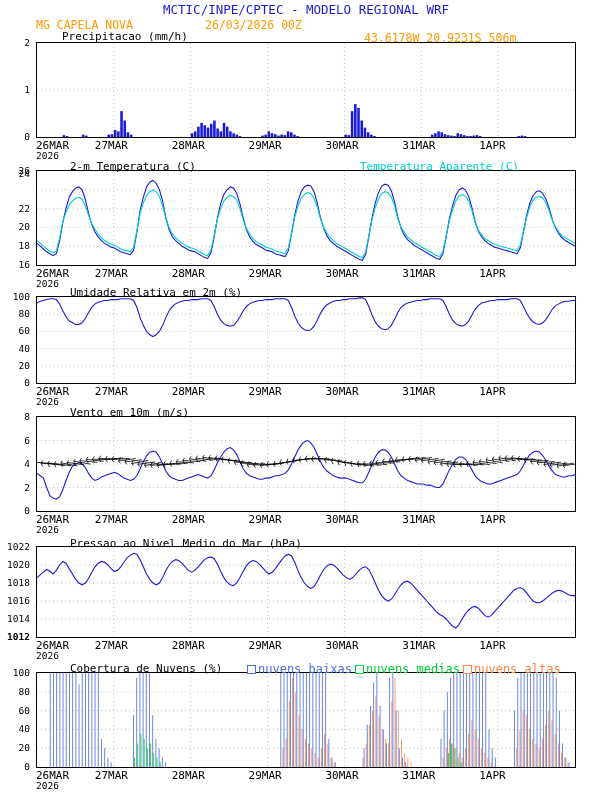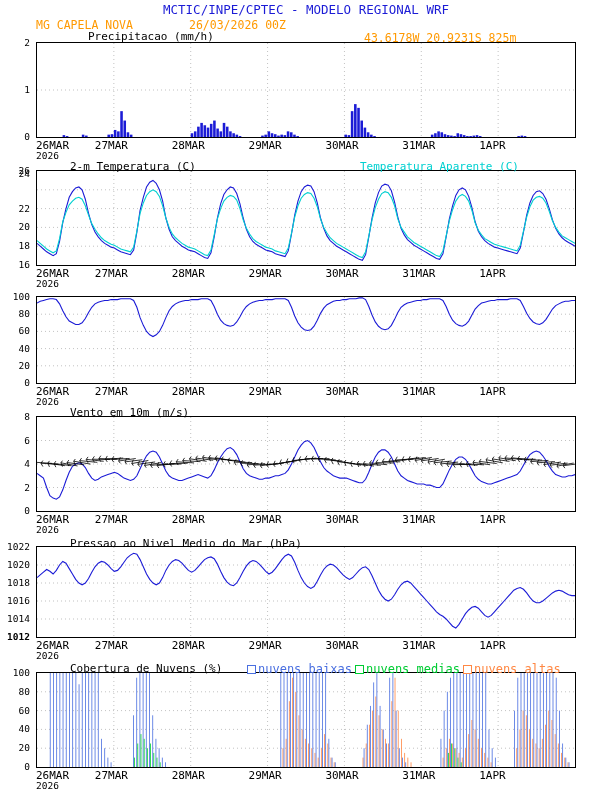--- a/index.html
+++ b/index.html
@@ -1,40 +1,40 @@
 <!DOCTYPE html>
 <html><head>
 <meta charset="utf-8">
 <style>
   html,body{margin:0;padding:0;background:#ffffff;}
   body{width:612px;height:792px;font-family:"DejaVu Sans Mono",monospace;position:relative;overflow:hidden;}
   .root{position:absolute;left:0;top:0;width:612px;height:792px;}
   .hdr{position:absolute;width:100%;text-align:center;color:#1b1bd6;font-size:12.5px;letter-spacing:0px;top:2px;}
   .subl{position:absolute;left:36px;top:18px;color:#ff9900;font-size:11.5px;}
-  .subm{position:absolute;left:189px;top:18px;color:#ff9900;font-size:11.5px;}
+  .subm{position:absolute;left:205px;top:18px;color:#ff9900;font-size:11.5px;}
   .subr{position:absolute;left:364px;top:31px;color:#ff9900;font-size:11.5px;}
   .panel{position:absolute;border:1px solid #000;background:#fff;box-sizing:border-box;}
   .ptitle{position:absolute;font-size:11px;color:#000;white-space:nowrap;}
   .ptitle2{position:absolute;font-size:11px;color:#00d0d0;white-space:nowrap;}
   .ylab{position:absolute;font-size:9.5px;color:#000;text-align:right;width:30px;}
   .xlab{position:absolute;font-size:11px;color:#000;white-space:nowrap;}
   .yearlab{position:absolute;font-size:9.5px;color:#000;}
   .legend{position:absolute;font-size:12px;white-space:nowrap;}
   svg{display:block;position:absolute;left:0;top:0;}
   .lg-box{display:inline-block;width:7px;height:7px;border:1px solid #333;vertical-align:middle;margin-right:2px;}
 </style>
 </head>
 <body>
 
 <div class="root">
 
   <div class="hdr">MCTIC/INPE/CPTEC  -  MODELO REGIONAL WRF</div>
   <div class="subl">MG CAPELA NOVA</div>
   <div class="subm">26/03/2026 00Z</div>
-  <div class="subr">43.6178W 20.9231S 825m</div>
+  <div class="subr">43.6178W 20.9231S 506m</div>
 
   <div class="panel" style="left:36px;top:42px;width:540px;height:96px;">
     <svg id="svg0" width="538" height="94" viewBox="0 0 538 94">
         <line x1="0" y1="47" x2="538" y2="47" stroke="#999" stroke-width="0.6" stroke-dasharray="1,3"></line>
         <line x1="76.85714285714286" y1="0" x2="76.85714285714286" y2="94" stroke="#999" stroke-width="0.6" stroke-dasharray="1,3"></line>
         <line x1="153.71428571428572" y1="0" x2="153.71428571428572" y2="94" stroke="#999" stroke-width="0.6" stroke-dasharray="1,3"></line>
         <line x1="230.57142857142858" y1="0" x2="230.57142857142858" y2="94" stroke="#999" stroke-width="0.6" stroke-dasharray="1,3"></line>
         <line x1="307.42857142857144" y1="0" x2="307.42857142857144" y2="94" stroke="#999" stroke-width="0.6" stroke-dasharray="1,3"></line>
         <line x1="384.28571428571433" y1="0" x2="384.28571428571433" y2="94" stroke="#999" stroke-width="0.6" stroke-dasharray="1,3"></line>
         <line x1="461.14285714285717" y1="0" x2="461.14285714285717" y2="94" stroke="#999" stroke-width="0.6" stroke-dasharray="1,3"></line>
@@ -102,21 +102,21 @@
         <rect x="429.12" y="93.06" width="2.56" height="0.94" fill="#1b1bd6" opacity="1"></rect>
         <rect x="432.32" y="93.06" width="2.56" height="0.94" fill="#1b1bd6" opacity="1"></rect>
         <rect x="435.52" y="92.59" width="2.56" height="1.41" fill="#1b1bd6" opacity="1"></rect>
         <rect x="438.73" y="92.12" width="2.56" height="1.88" fill="#1b1bd6" opacity="1"></rect>
         <rect x="441.93" y="93.06" width="2.56" height="0.94" fill="#1b1bd6" opacity="1"></rect>
         <rect x="480.36" y="93.06" width="2.56" height="0.94" fill="#1b1bd6" opacity="1"></rect>
         <rect x="483.56" y="92.59" width="2.56" height="1.41" fill="#1b1bd6" opacity="1"></rect>
         <rect x="486.76" y="93.06" width="2.56" height="0.94" fill="#1b1bd6" opacity="1"></rect>
       </svg>
   </div>
-  <div class="ptitle" style="left:88px;top:30px;">Precipitacao (mm/h)</div>
+  <div class="ptitle" style="left:62px;top:30px;">Precipitacao (mm/h)</div>
   <div class="yearlab" style="left:36px;top:150px;">2026</div>
 
   <div class="panel" style="left:36px;top:170px;width:540px;height:96px;">
     <svg id="svg1" width="538" height="94" viewBox="0 0 538 94">
         <line x1="0" y1="75.2" x2="538" y2="75.2" stroke="#999" stroke-width="0.6" stroke-dasharray="1,3"></line>
         <line x1="0" y1="56.4" x2="538" y2="56.4" stroke="#999" stroke-width="0.6" stroke-dasharray="1,3"></line>
         <line x1="0" y1="37.6" x2="538" y2="37.6" stroke="#999" stroke-width="0.6" stroke-dasharray="1,3"></line>
         <line x1="0" y1="18.799999999999997" x2="538" y2="18.799999999999997" stroke="#999" stroke-width="0.6" stroke-dasharray="1,3"></line>
         <line x1="76.85714285714286" y1="0" x2="76.85714285714286" y2="94" stroke="#999" stroke-width="0.6" stroke-dasharray="1,3"></line>
         <line x1="153.71428571428572" y1="0" x2="153.71428571428572" y2="94" stroke="#999" stroke-width="0.6" stroke-dasharray="1,3"></line>
@@ -140,20 +140,21 @@
         <line x1="0" y1="17.200000000000003" x2="538" y2="17.200000000000003" stroke="#999" stroke-width="0.6" stroke-dasharray="1,3"></line>
         <line x1="76.85714285714286" y1="0" x2="76.85714285714286" y2="86" stroke="#999" stroke-width="0.6" stroke-dasharray="1,3"></line>
         <line x1="153.71428571428572" y1="0" x2="153.71428571428572" y2="86" stroke="#999" stroke-width="0.6" stroke-dasharray="1,3"></line>
         <line x1="230.57142857142858" y1="0" x2="230.57142857142858" y2="86" stroke="#999" stroke-width="0.6" stroke-dasharray="1,3"></line>
         <line x1="307.42857142857144" y1="0" x2="307.42857142857144" y2="86" stroke="#999" stroke-width="0.6" stroke-dasharray="1,3"></line>
         <line x1="384.28571428571433" y1="0" x2="384.28571428571433" y2="86" stroke="#999" stroke-width="0.6" stroke-dasharray="1,3"></line>
         <line x1="461.14285714285717" y1="0" x2="461.14285714285717" y2="86" stroke="#999" stroke-width="0.6" stroke-dasharray="1,3"></line>
         <path d="M0.00,6.02 L3.22,4.30 L6.44,3.44 L9.66,2.58 L12.89,1.72 L16.11,1.72 L19.33,2.58 L22.55,6.88 L25.77,13.76 L28.99,19.78 L32.22,24.08 L35.44,25.80 L38.66,27.52 L41.88,27.52 L45.10,25.80 L48.32,21.50 L51.54,15.48 L54.77,10.32 L57.99,6.88 L61.21,5.16 L64.43,4.30 L67.65,3.44 L70.87,3.44 L74.10,2.58 L77.32,2.58 L80.54,2.58 L83.76,1.72 L86.98,1.72 L90.20,1.72 L93.43,1.72 L96.65,3.44 L99.87,10.32 L103.09,20.64 L106.31,28.38 L109.53,34.40 L112.75,37.84 L115.98,39.56 L119.20,37.84 L122.42,34.40 L125.64,28.38 L128.86,20.64 L132.08,13.76 L135.31,9.46 L138.53,6.88 L141.75,5.16 L144.97,4.30 L148.19,3.44 L151.41,3.44 L154.63,2.58 L157.86,2.58 L161.08,2.58 L164.30,1.72 L167.52,1.72 L170.74,1.72 L173.96,3.44 L177.19,9.46 L180.41,17.20 L183.63,23.22 L186.85,26.66 L190.07,28.38 L193.29,29.24 L196.51,28.38 L199.74,24.94 L202.96,19.78 L206.18,13.76 L209.40,9.46 L212.62,6.88 L215.84,5.16 L219.07,4.30 L222.29,3.44 L225.51,3.44 L228.73,2.58 L231.95,2.58 L235.17,2.58 L238.40,1.72 L241.62,1.72 L244.84,1.72 L248.06,1.72 L251.28,3.44 L254.50,10.32 L257.72,18.92 L260.95,25.80 L264.17,30.10 L267.39,32.68 L270.61,33.54 L273.83,32.68 L277.05,29.24 L280.28,23.22 L283.50,16.34 L286.72,11.18 L289.94,7.74 L293.16,6.02 L296.38,4.30 L299.60,3.44 L302.83,3.44 L306.05,2.58 L309.27,2.58 L312.49,1.72 L315.71,1.72 L318.93,1.72 L322.16,0.86 L325.38,0.86 L328.60,2.58 L331.82,9.46 L335.04,18.06 L338.26,24.94 L341.49,29.24 L344.71,31.82 L347.93,32.68 L351.15,31.82 L354.37,28.38 L357.59,22.36 L360.81,15.48 L364.04,10.32 L367.26,7.74 L370.48,6.02 L373.70,5.16 L376.92,4.30 L380.14,3.44 L383.37,3.44 L386.59,2.58 L389.81,2.58 L393.03,1.72 L396.25,1.72 L399.47,1.72 L402.69,1.72 L405.92,3.44 L409.14,9.46 L412.36,17.20 L415.58,23.22 L418.80,26.66 L422.02,28.38 L425.25,29.24 L428.47,27.52 L431.69,24.08 L434.91,18.06 L438.13,12.04 L441.35,8.60 L444.57,6.02 L447.80,5.16 L451.02,4.30 L454.24,3.44 L457.46,3.44 L460.68,2.58 L463.90,2.58 L467.13,2.58 L470.35,2.58 L473.57,1.72 L476.79,1.72 L480.01,1.72 L483.23,3.44 L486.46,9.46 L489.68,16.34 L492.90,21.50 L496.12,24.94 L499.34,26.66 L502.56,27.52 L505.78,25.80 L509.01,22.36 L512.23,17.20 L515.45,12.04 L518.67,8.60 L521.89,6.88 L525.11,5.16 L528.34,4.30 L531.56,4.30 L534.78,3.44 L538.00,3.44 " fill="none" stroke="#1b1bd6" stroke-width="1.1"></path>
       </svg>
   </div>
+  <div class="ptitle" style="left:70px;top:286px;">Umidade Relativa em 2m (%)</div>
   <div class="yearlab" style="left:36px;top:396px;">2026</div>
 
   <div class="panel" style="left:36px;top:416px;width:540px;height:96px;">
     <svg id="svg3" width="538" height="94" viewBox="0 0 538 94">
         <line x1="0" y1="70.5" x2="538" y2="70.5" stroke="#999" stroke-width="0.6" stroke-dasharray="1,3"></line>
         <line x1="0" y1="47" x2="538" y2="47" stroke="#999" stroke-width="0.6" stroke-dasharray="1,3"></line>
         <line x1="0" y1="23.5" x2="538" y2="23.5" stroke="#999" stroke-width="0.6" stroke-dasharray="1,3"></line>
         <line x1="76.85714285714286" y1="0" x2="76.85714285714286" y2="94" stroke="#999" stroke-width="0.6" stroke-dasharray="1,3"></line>
         <line x1="153.71428571428572" y1="0" x2="153.71428571428572" y2="94" stroke="#999" stroke-width="0.6" stroke-dasharray="1,3"></line>
         <line x1="230.57142857142858" y1="0" x2="230.57142857142858" y2="94" stroke="#999" stroke-width="0.6" stroke-dasharray="1,3"></line>

